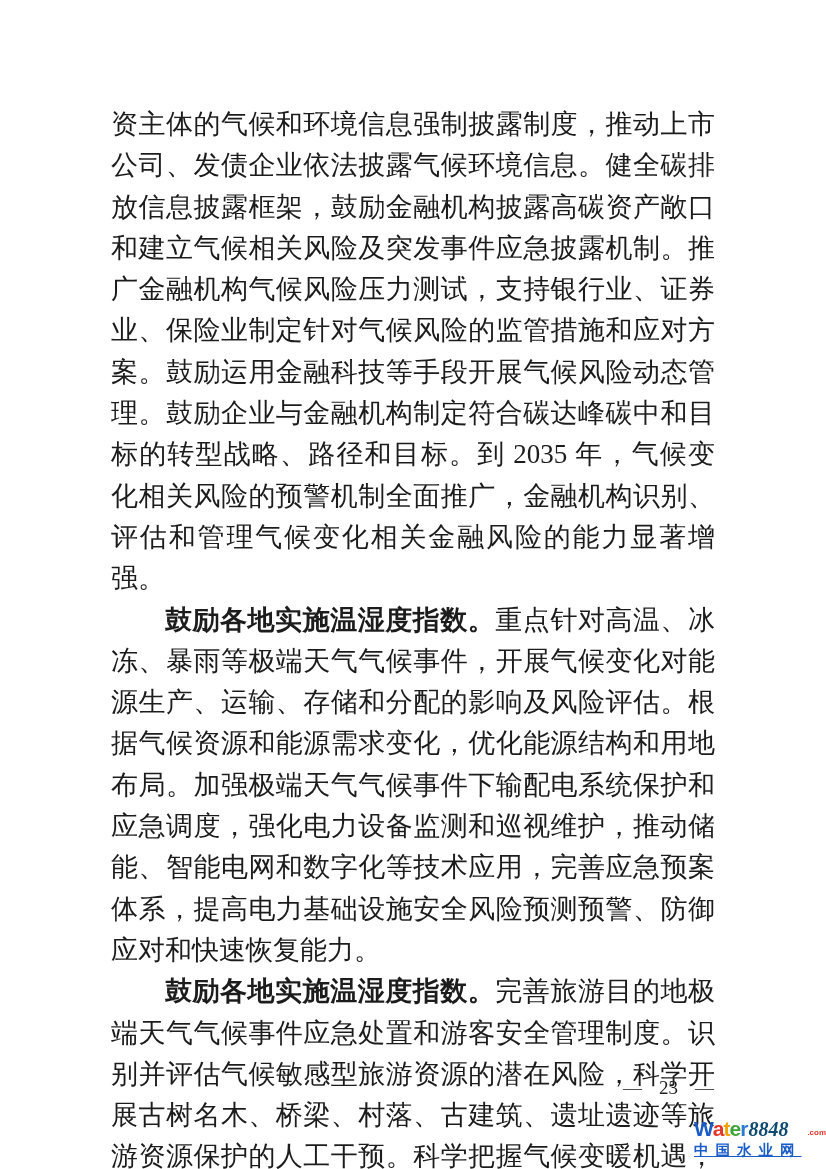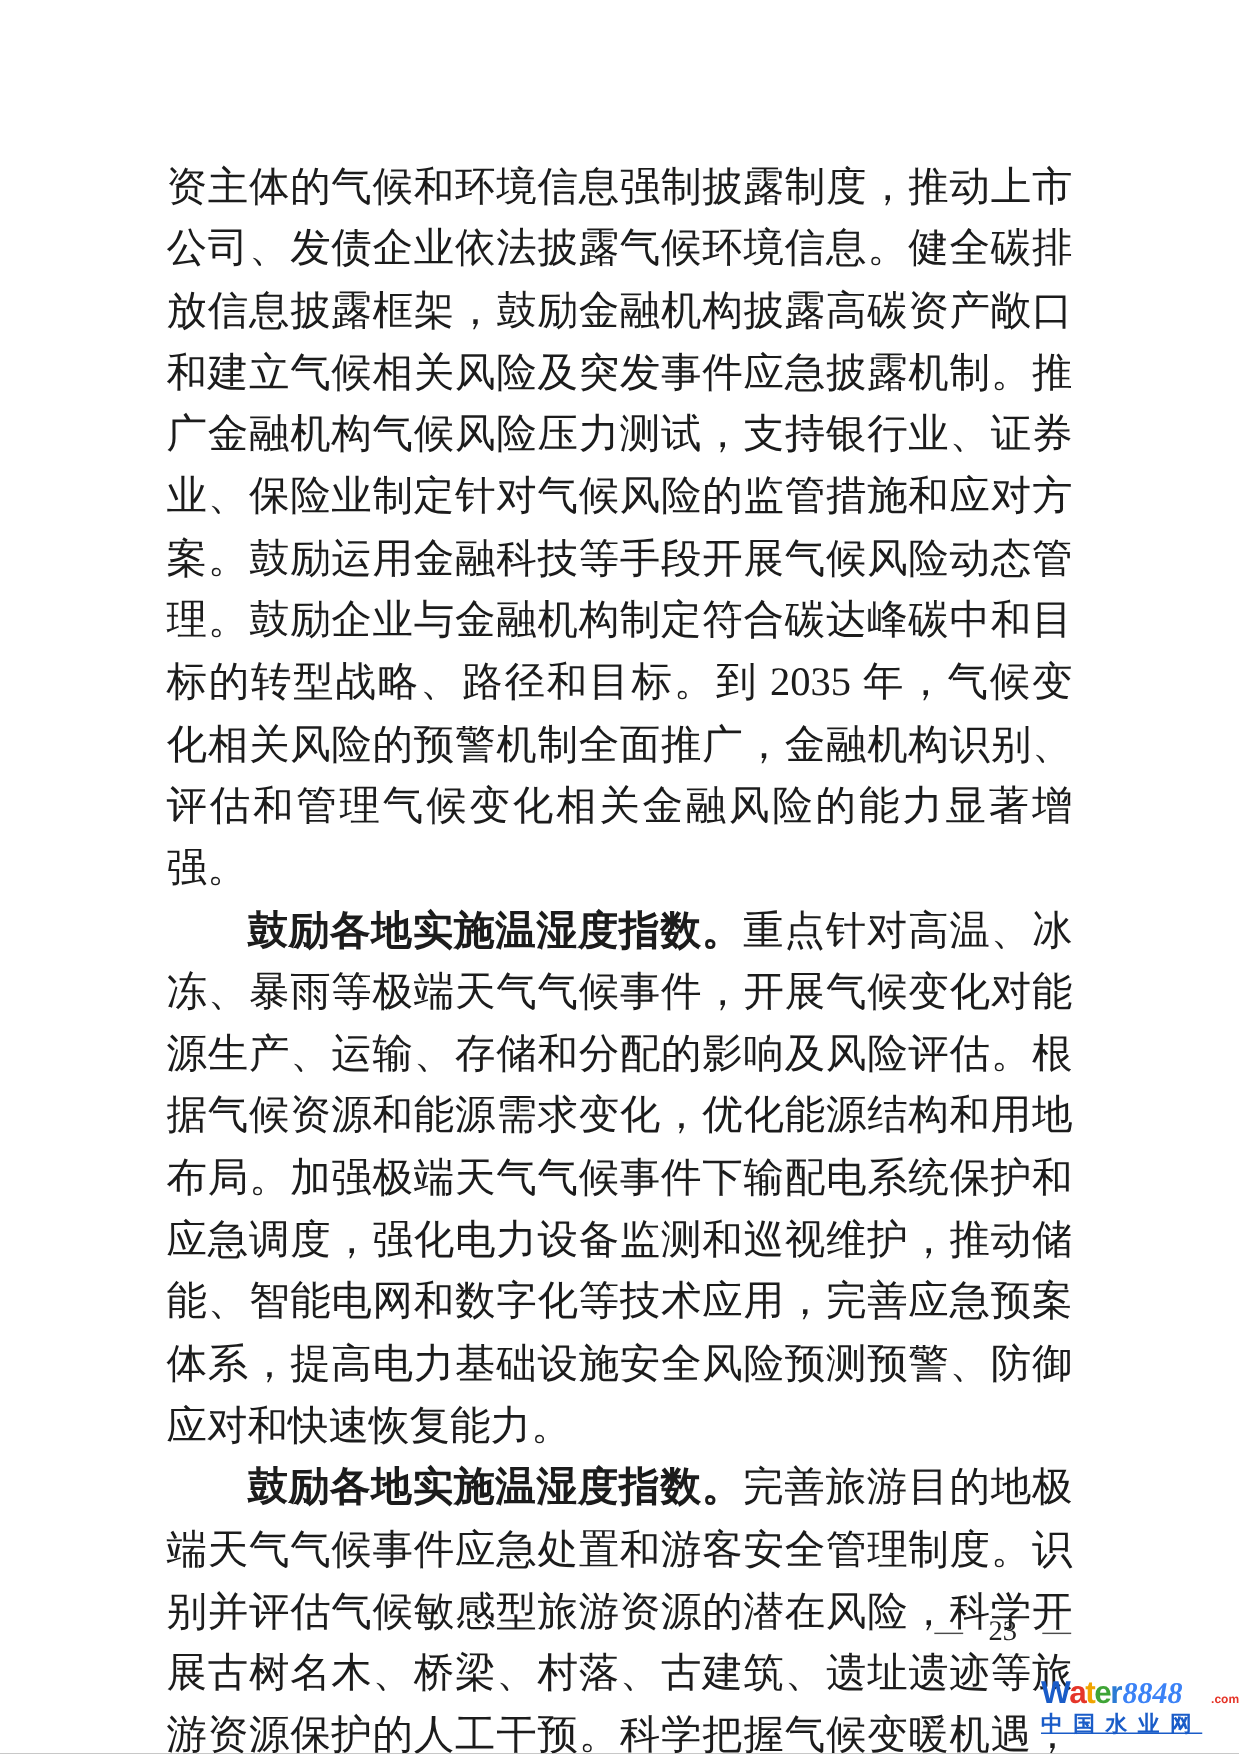--- a/index.html
+++ b/index.html
@@ -116,19 +116,19 @@
     <span class="dash">—</span>
   </div>
 
   <div class="site-logo">
     <div class="logo-line1">
       <span class="logo-letter" style="color: rgb(26, 92, 200);">W</span>
       <span class="logo-letter" style="color: rgb(229, 53, 41);">a</span>
       <span class="logo-letter" style="color: rgb(240, 164, 0);">t</span>
       <span class="logo-letter" style="color: rgb(62, 164, 54);">e</span>
       <span class="logo-letter" style="color: rgb(43, 123, 212);">r</span>
-      <span class="logo-number" style="color: #3b82f6;">8848</span>
+      <span class="logo-number" style="color: #0c4a6e;">8848</span>
       <span class="logo-tld" style="color: rgb(229, 53, 41);">.com</span>
     </div>
     <div class="logo-subtitle" style="color: rgb(26, 92, 200);">中国水业网</div>
   </div>
 
 </div>
 
 </body></html>

